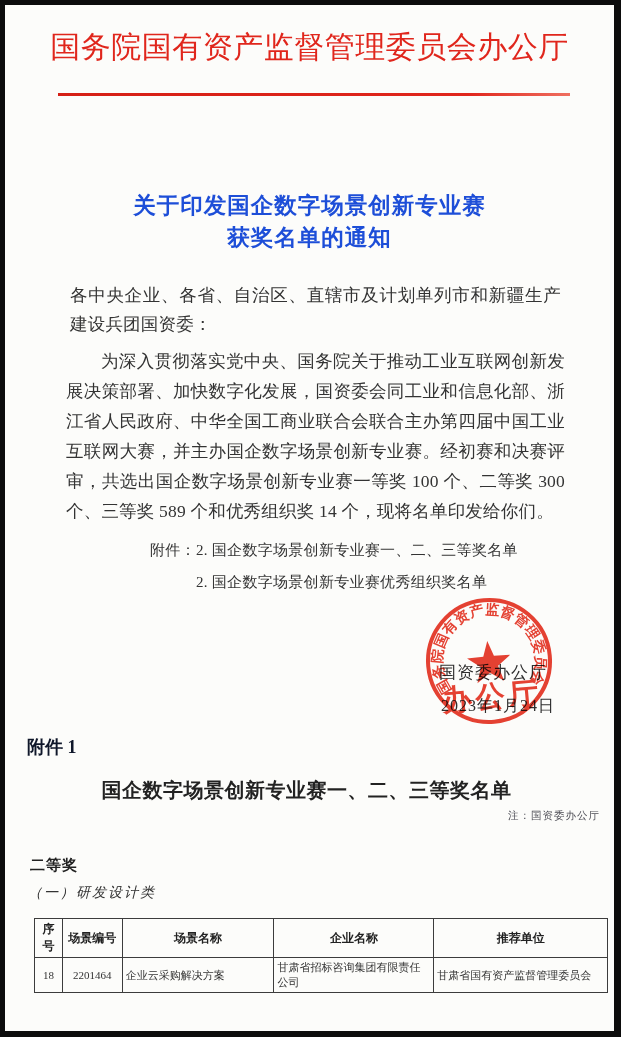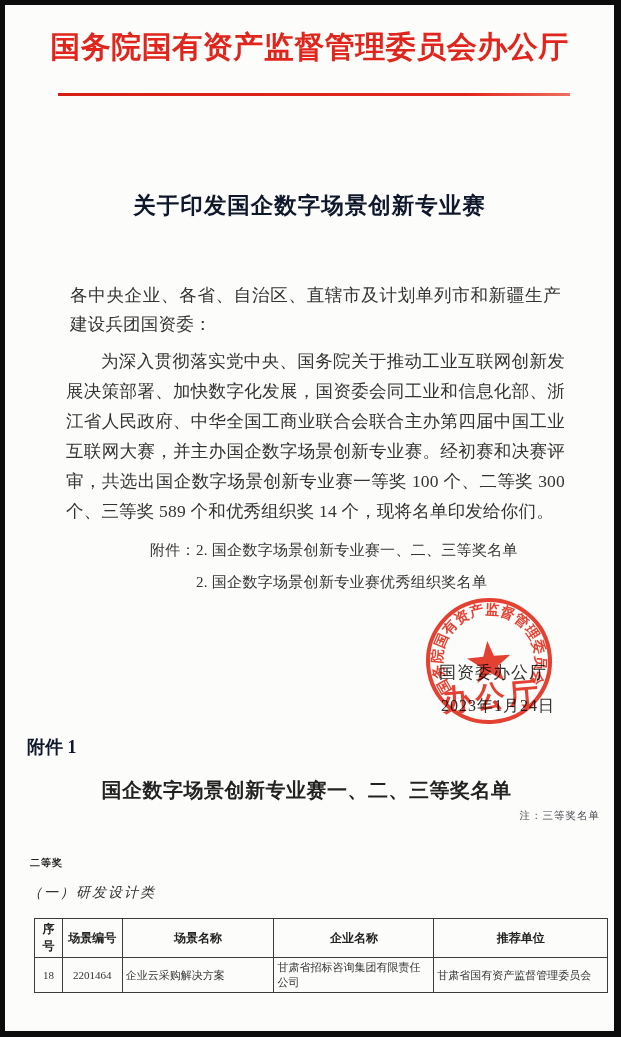--- a/index.html
+++ b/index.html
@@ -11,36 +11,36 @@
     border-style: solid;
     border-color: #0c0c0c;
     border-width: 5px 7px 6px 5px;
     font-family: "Liberation Serif", "DejaVu Serif", serif;
     color: #3a3a3a;
     overflow: hidden;
   }
   .letterhead {
     position: absolute; top: 22px; left: 0; right: 0;
     text-align: center;
-    font-size: 30px; font-weight: bold;
+    font-size: 30px; font-weight: normal;
     color: #e0261c;
     letter-spacing: 0.5px;
     white-space: nowrap;
   }
   .red-rule {
     position: absolute; top: 88px; left: 53px;
     width: 512px; height: 3px;
     background: linear-gradient(to right, #d51f15, #e0261c 80%, #ef6f60);
   }
   .doc-title {
     position: absolute; top: 185px; left: 0; right: 0;
     text-align: center;
     font-size: 22.5px; font-weight: bold;
     line-height: 32px;
-    color: #0f172a;
+    color: #1d4ed8;
     letter-spacing: 1px;
   }
   .letter-body {
     position: absolute; top: 272px; left: 61px;
     width: 499px;
     font-size: 17.5px;
     color: #333;
     letter-spacing: 0.2px;
   }
   .letter-body .salutation { line-height: 29px; text-align: justify; margin: 4px; }
@@ -81,21 +81,21 @@
     text-align: center;
     font-size: 20px; font-weight: bold; color: #222;
     letter-spacing: 0.5px;
   }
   .annex-note {
     position: absolute; top: 804px; right: 14px;
     font-size: 10.5px; color: #4d4d55; letter-spacing: 1px;
   }
   .prize-level {
     position: absolute; top: 851px; left: 25px;
-    font-size: 10px; font-weight: bold; color: #222; letter-spacing: 1px;
+    font-size: 15px; font-weight: bold; color: #222; letter-spacing: 1px;
   }
   .category {
     position: absolute; top: 879px; left: 23px;
     font-size: 14px; font-style: italic; color: #333; letter-spacing: 2px; font-family: Liberation Serif, serif;
   }
   table.awards {
     position: absolute; top: 913px; left: 29px;
     width: 574px;
     border-collapse: collapse;
     table-layout: fixed;
@@ -119,20 +119,21 @@
 </head>
 <body>
 
 <div class="page">
 
   <div class="letterhead">国务院国有资产监督管理委员会办公厅</div>
   <div class="red-rule"></div>
 
   <div class="doc-title">
     <div>关于印发国企数字场景创新专业赛</div>
+    <div>获奖名单的通知</div>
   </div>
 
   <div class="letter-body">
     <p class="salutation">各中央企业、各省、自治区、直辖市及计划单列市和新疆生产建设兵团国资委：</p>
     <p class="body-para">为深入贯彻落实党中央、国务院关于推动工业互联网创新发展决策部署、加快数字化发展，国资委会同工业和信息化部、浙江省人民政府、中华全国工商业联合会联合主办第四届中国工业互联网大赛，并主办国企数字场景创新专业赛。经初赛和决赛评审，共选出国企数字场景创新专业赛一等奖 100 个、二等奖 300 个、三等奖 589 个和优秀组织奖 14 个，现将名单印发给你们。</p>
   </div>
 
   <div class="attachments">
     <span class="att-label">附件：</span>
     <div class="att-items">
@@ -151,21 +152,21 @@
     </defs>
     <text font-size="21" font-weight="bold" fill="#e63323" letter-spacing="0.5" font-family="Liberation Serif, DejaVu Serif, serif">
       <textPath href="#sealArc" startOffset="50%" text-anchor="middle">国务院国有资产监督管理委员会</textPath>
     </text>
     <polygon fill="#e63323" points="100,70 108,93 132.3,93.5 112.9,108.2 120,131.5 100,117.6 80,131.5 87.1,108.2 67.7,93.5 92,93"></polygon>
     <text x="100" y="168" text-anchor="middle" font-size="44" font-weight="bold" fill="#e63323" letter-spacing="6" font-family="Liberation Serif, DejaVu Serif, serif">办公厅</text>
   </svg>
 
   <div class="annex-label">附件 1</div>
   <div class="annex-title">国企数字场景创新专业赛一、二、三等奖名单</div>
-  <div class="annex-note">注：三等奖名单</div>
+  <div class="annex-note">注：国资委办公厅</div>
   <div class="prize-level">二等奖</div>
   <div class="category">（一）研发设计类</div>
 
   <table class="awards">
     <colgroup>
       <col style="width:4.9%">
         <col style="width:10.4%">
         <col style="width:26.5%">
       <col style="width:27.9%">
         <col style="width:30.3%">

